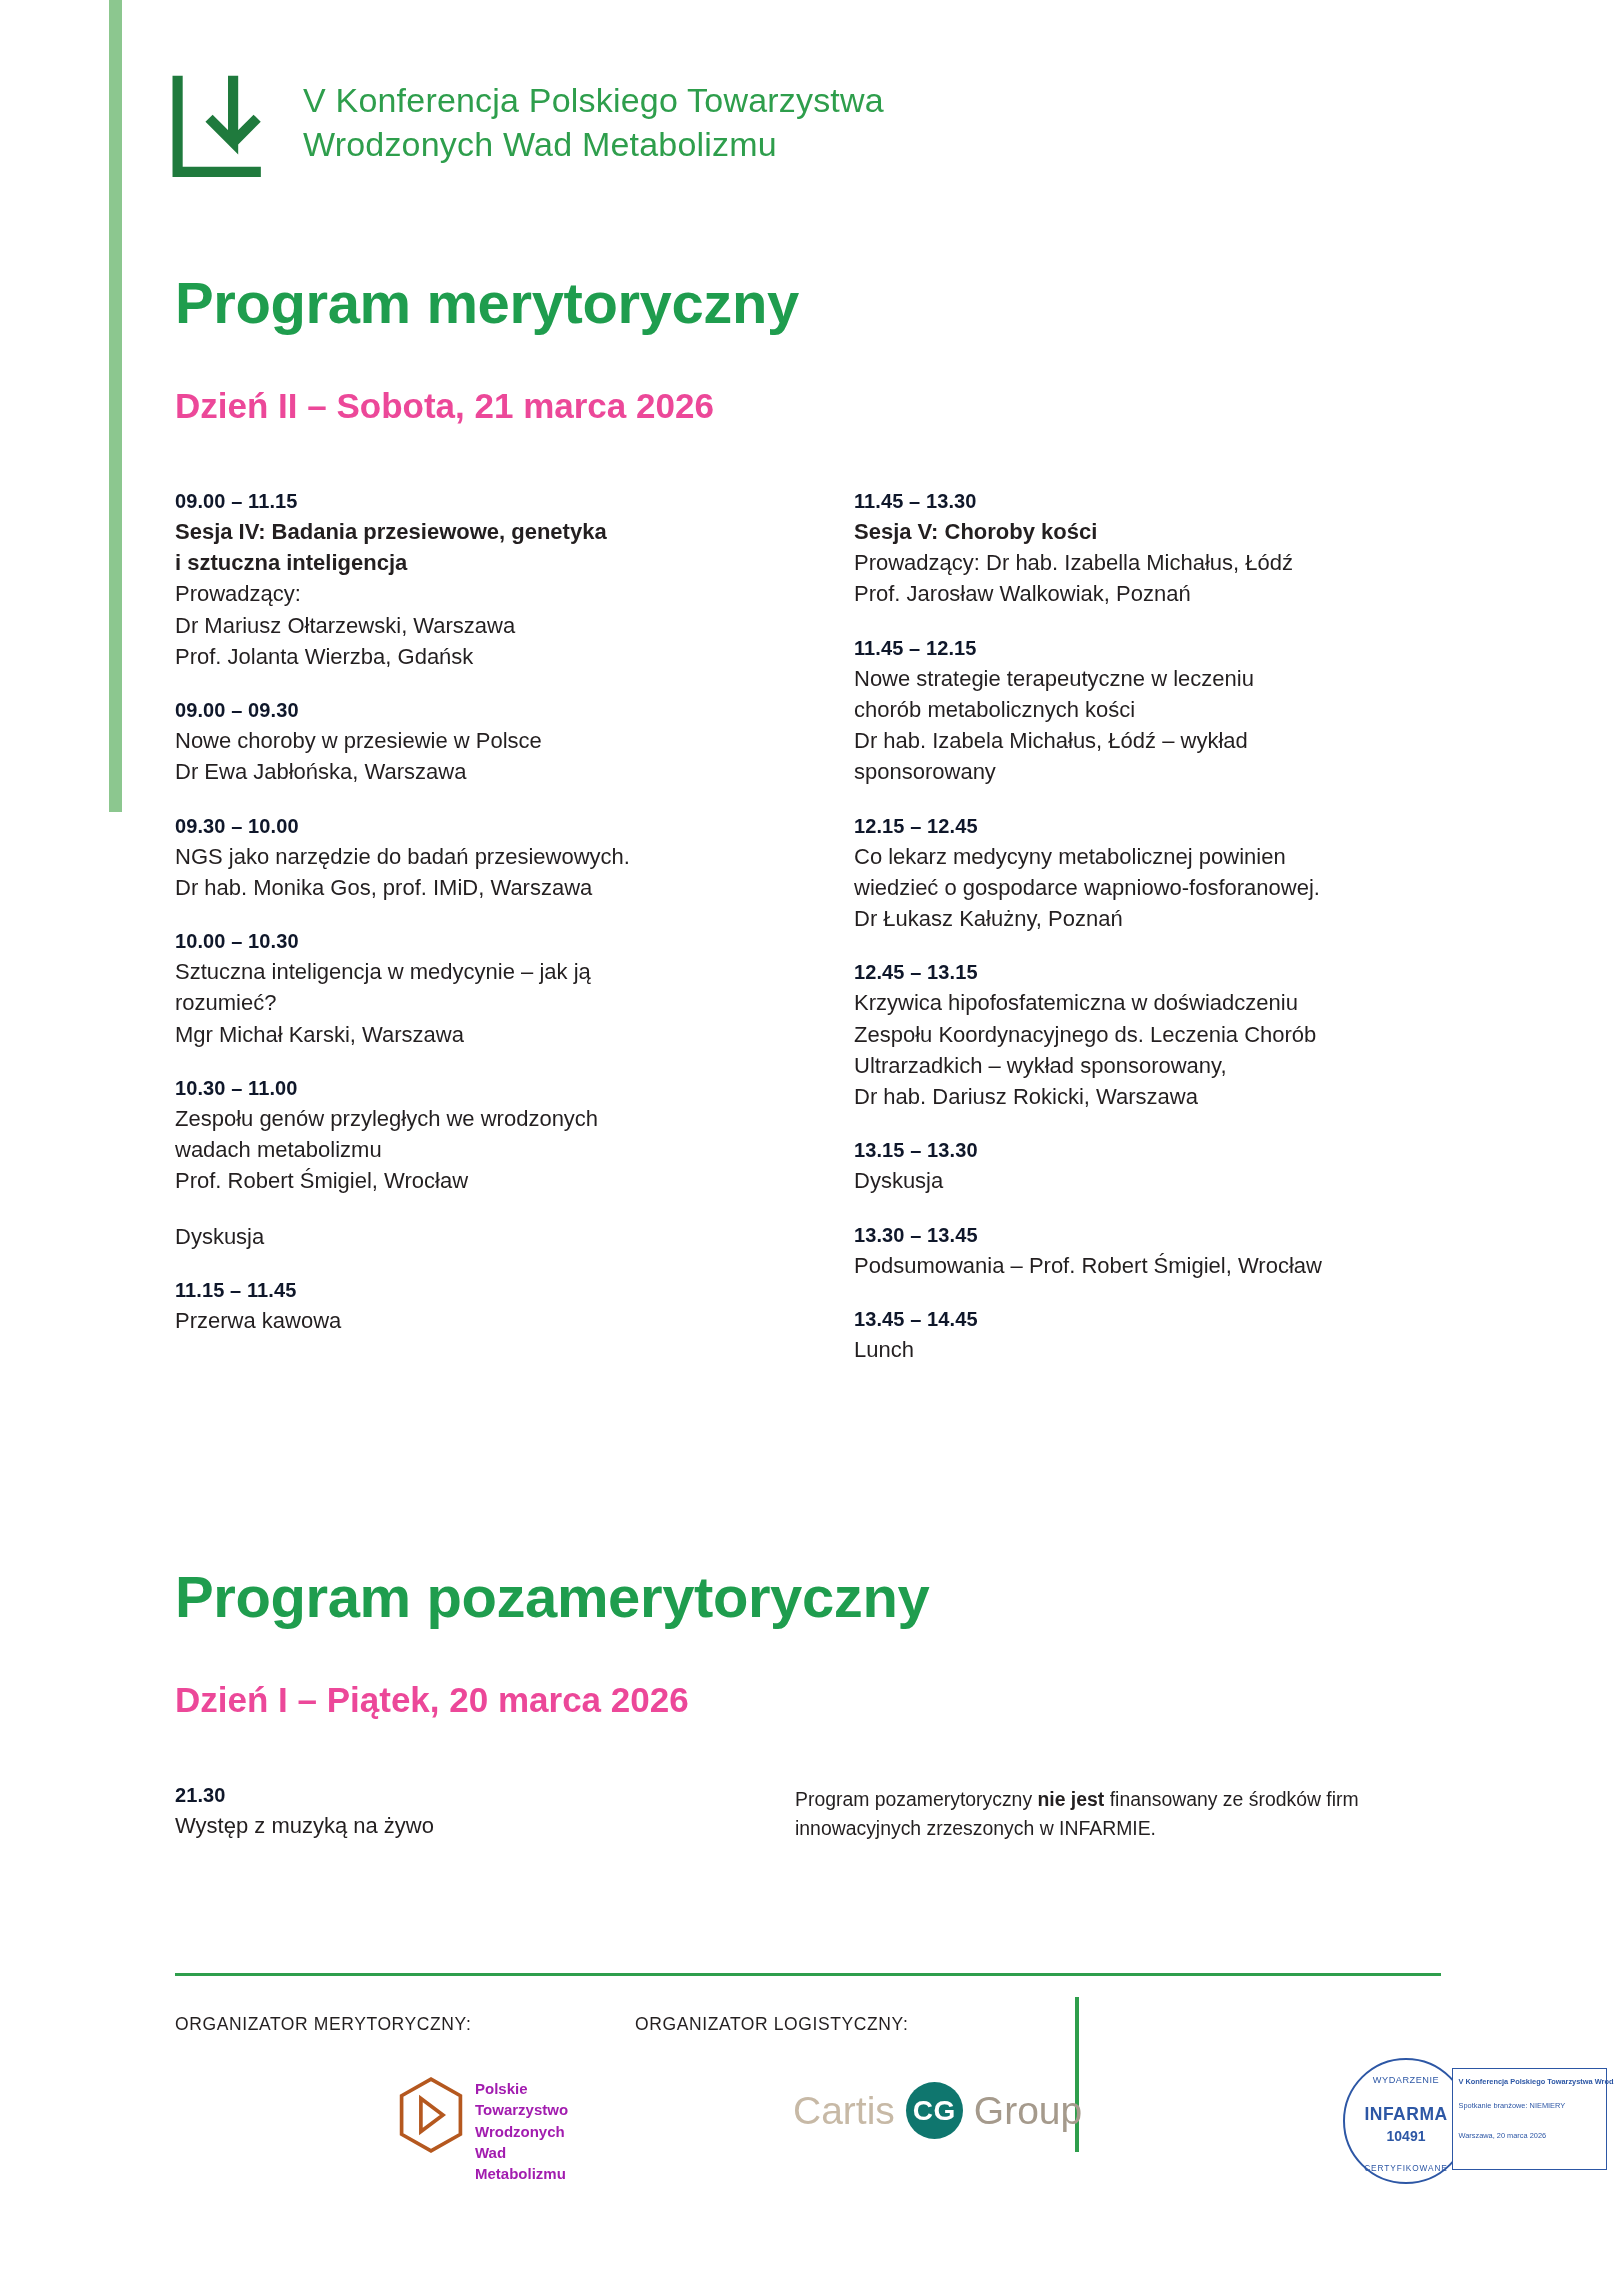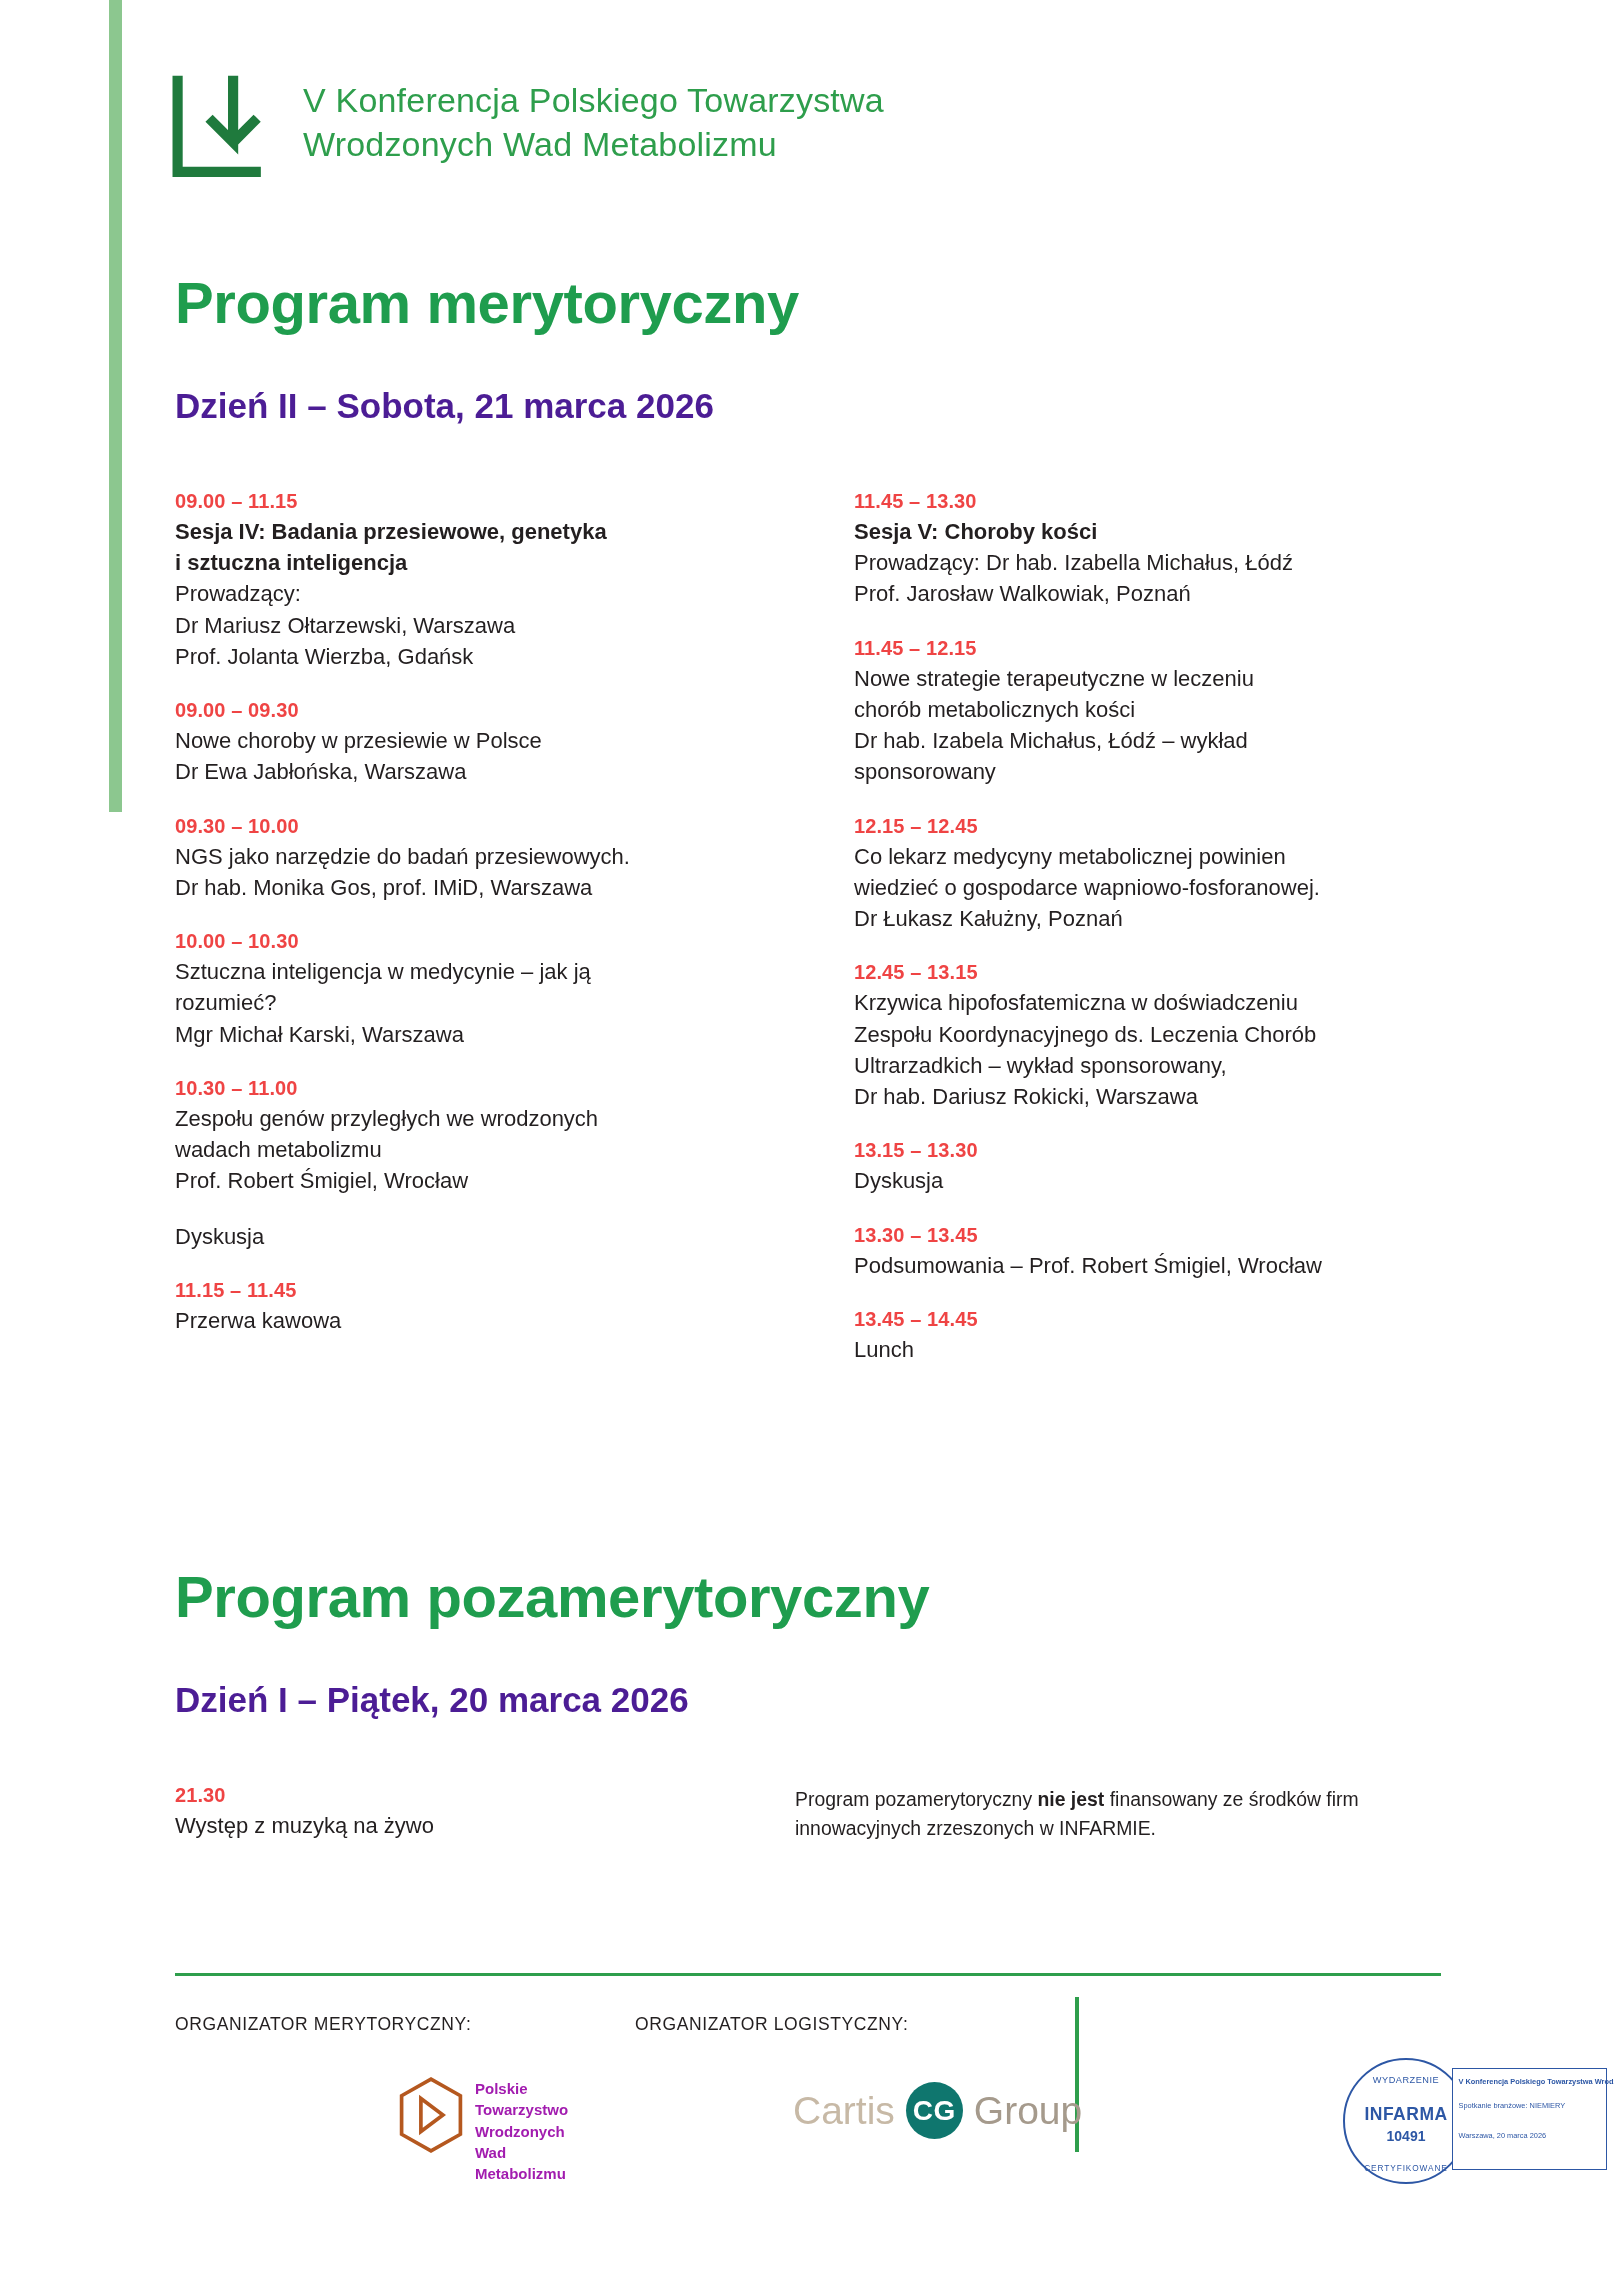--- a/index.html
+++ b/index.html
@@ -58,21 +58,21 @@
     font-size: 58px;
     font-weight: bold;
     color: #1f9d4e;
     letter-spacing: -0.4px;
   }
   .h2 {
     position: absolute;
     left: 175px;
     font-size: 35px;
     font-weight: bold;
-    color: #4c1d95;
+    color: #ec4899;
   }
 
   #program-merytoryczny-title { top: 269px; }
   #program-merytoryczny-sub  { top: 386px; }
   #program-pozamerytoryczny-title { top: 1563px; }
   #program-pozamerytoryczny-sub  { top: 1680px; }
 
   
   .columns {
     position: absolute;
@@ -81,21 +81,21 @@
     width: 1292px;
     display: flex;
     gap: 66px;
   }
   .col { width: 613px; }
 
   .block { margin-bottom: 24px; }
   .block:last-child { margin-bottom: 0; }
 
   .time {
-    color: #ef4444;
+    color: #0f172a;
     font-weight: bold;
     font-size: 20px;
     line-height: 1.45;
     letter-spacing: 0.1px;
   }
   .line {
     font-size: 22px;
     line-height: 1.42;
     color: #231f20;
   }

